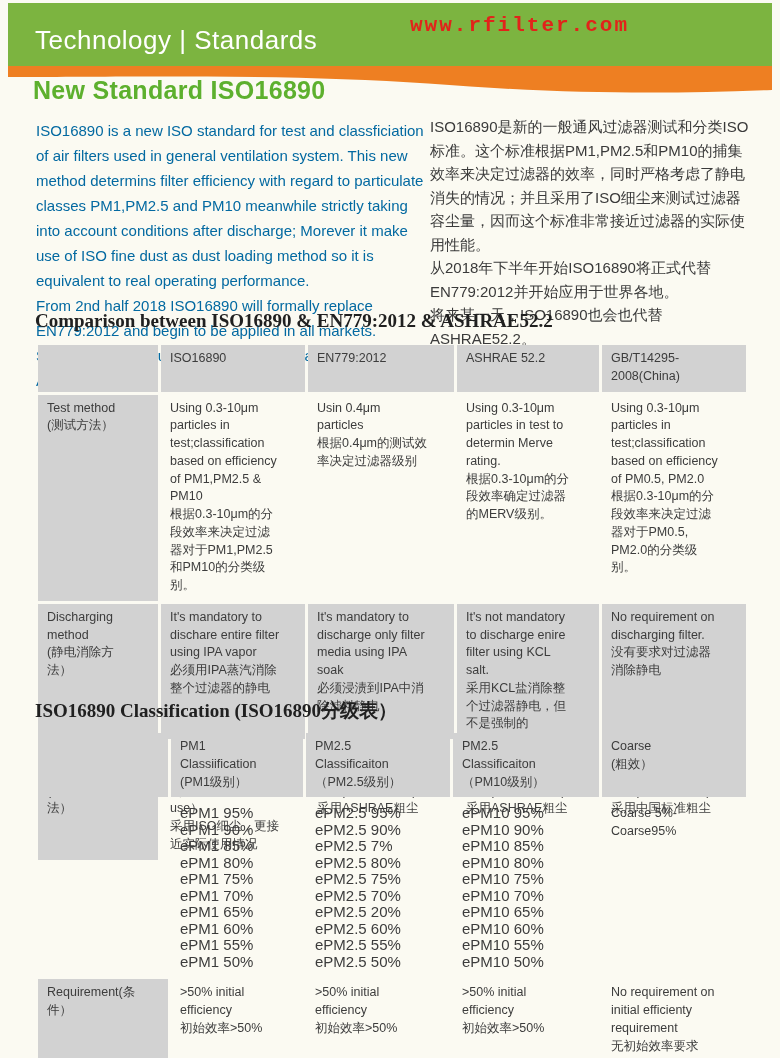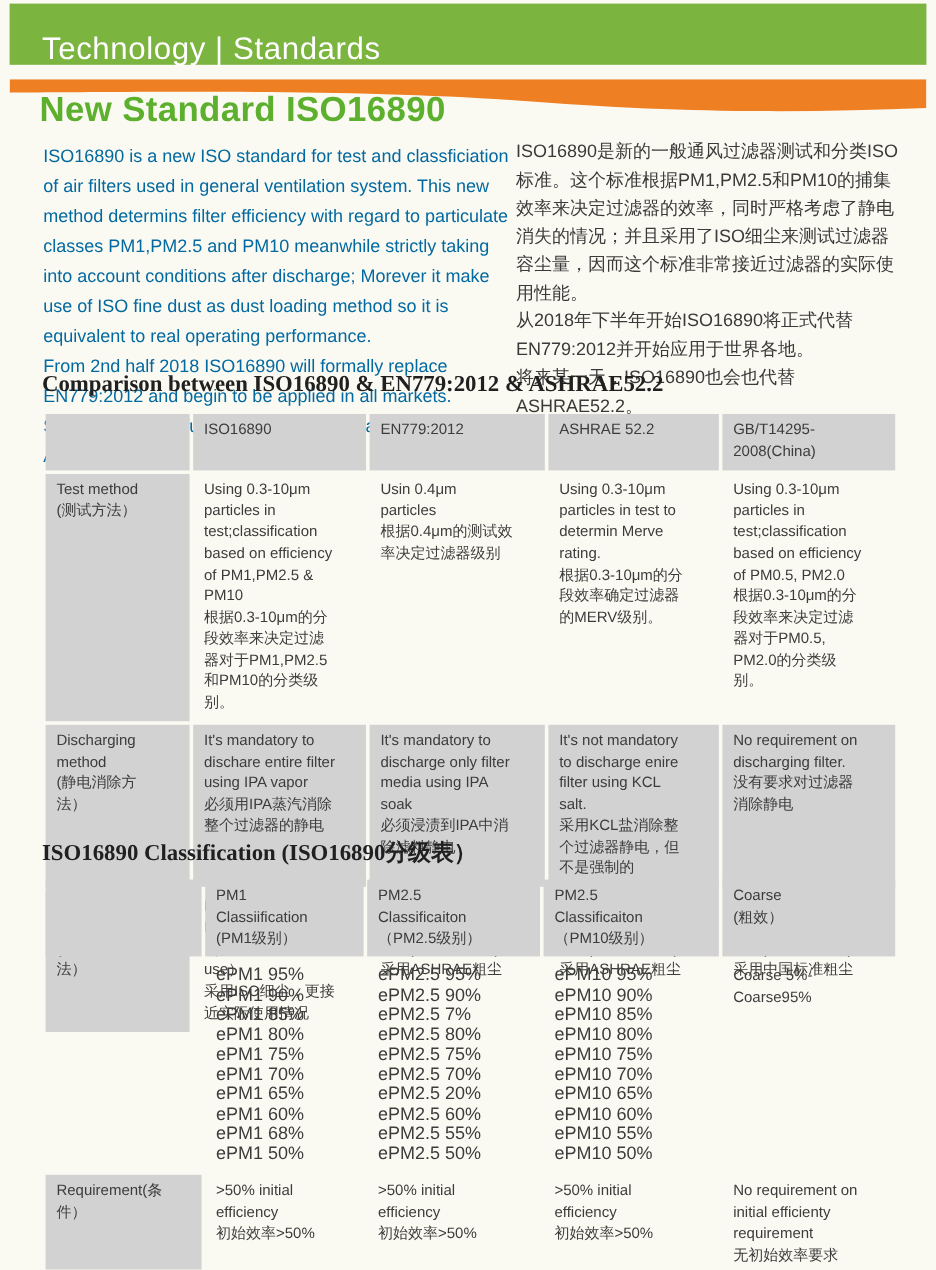--- a/index.html
+++ b/index.html
@@ -13,37 +13,37 @@
   }
   html,body{margin:0;padding:0;}
   body{
     width:780px;height:1058px;position:relative;overflow:hidden;
     background:var(--page-bg);
     font-family:"Liberation Sans","DejaVu Sans",sans-serif;
     color:var(--text);
   }
   
   .header-bar{
-    position:absolute;left:8px;top:3px;width:764px;height:51px;
+    position:absolute;left:8px;top:3px;width:764px;height:63px;
     background:var(--green);
   }
   .header-title{
     position:absolute;left:27px;top:22px;
     color:#ffffff;font-size:26px;font-weight:400;letter-spacing:.5px;
   }
   .site-url{
     position:absolute;left:402px;top:11px;
     color:var(--red);font-family:"Liberation Mono","DejaVu Sans Mono",monospace;
     font-weight:bold;font-size:21px;letter-spacing:2px;
   }
   .swoosh{position:absolute;left:8px;top:66px;width:764px;height:32px;}
   
   .page-title{
     position:absolute;left:33px;top:76px;
-    color:var(--title-green);font-size:29px;font-weight:bold;letter-spacing:.3px;text-align:right;
+    color:var(--title-green);font-size:25px;font-weight:bold;letter-spacing:.3px;text-align:right;
   }
   .intro-en{
     position:absolute;left:36px;top:118px;width:392px;
     font-size:15px;line-height:25px;white-space:pre-line;color:#0369a1;
   }
   .intro-zh{
     position:absolute;left:430px;top:115px;width:322px;
     font-size:15px;line-height:23.5px;white-space:pre-line;color:#3a3a3a;
   }
   
@@ -80,20 +80,21 @@
   .blank{background:transparent;}
   .grades-cell{text-align:center;padding-top:3px;}
   .grades-cell div{font-size:15px;line-height:16.5px;}
   .coarse-cell{text-align:center;font-size:13px;padding-top:3px;margin-top:40px;}
 </style>
 </head>
 <body>
 
 <div class="header-bar">
   <div class="header-title">Technology | Standards</div>
+  <div class="site-url">www.rfilter.com</div>
 </div>
 <svg class="swoosh" viewBox="0 0 764 32" preserveAspectRatio="none">
   <path d="M0,0 H764 V24 C660,28 560,28.5 420,17.5 C280,7.5 90,11 0,11 Z" fill="var(--orange)"></path>
 </svg>
 
 <div class="page-title">New Standard ISO16890</div>
 
 <div class="intro-en">ISO16890 is a new ISO standard for test and classficiation of air filters used in general ventilation system. This new method determins filter efficiency with regard to particulate classes PM1,PM2.5 and PM10 meanwhile strictly taking into account conditions after discharge; Morever it make use of ISO fine dust as dust loading method so it is equivalent to real operating performance.
 From 2nd half 2018 ISO16890 will formally replace EN779:2012 and begin to be applied in all markets.
 Some date in the future, ISO16890 may also replace ASHRAE 52.2.</div>
@@ -175,21 +176,21 @@
 (PM1级别）</th>
     <th class="hd">PM2.5 Classificaiton
 （PM2.5级别）</th>
     <th class="hd">PM2.5 Classificaiton
 （PM10级别）</th>
     <th class="hd">Coarse
 (粗效）</th>
   </tr>
   <tr>
     <td class="blank"></td>
-    <td class="grades-cell"><div>ePM1 95%</div><div>ePM1 90%</div><div>ePM1 85%</div><div>ePM1 80%</div><div>ePM1 75%</div><div>ePM1 70%</div><div>ePM1 65%</div><div>ePM1 60%</div><div>ePM1 68%</div><div>ePM1 50%</div></td>
+    <td class="grades-cell"><div>ePM1 95%</div><div>ePM1 90%</div><div>ePM1 85%</div><div>ePM1 80%</div><div>ePM1 75%</div><div>ePM1 70%</div><div>ePM1 65%</div><div>ePM1 60%</div><div>ePM1 55%</div><div>ePM1 50%</div></td>
     <td class="grades-cell"><div>ePM2.5 95%</div><div>ePM2.5 90%</div><div>ePM2.5 7%</div><div>ePM2.5 80%</div><div>ePM2.5 75%</div><div>ePM2.5 70%</div><div>ePM2.5 20%</div><div>ePM2.5 60%</div><div>ePM2.5 55%</div><div>ePM2.5 50%</div></td>
     <td class="grades-cell"><div>ePM10 95%</div><div>ePM10 90%</div><div>ePM10 85%</div><div>ePM10 80%</div><div>ePM10 75%</div><div>ePM10 70%</div><div>ePM10 65%</div><div>ePM10 60%</div><div>ePM10 55%</div><div>ePM10 50%</div></td>
     <td class="coarse-cell">Coarse 5%-Coarse95%</td>
   </tr>
   <tr>
     <td class="lbl-plain" rowspan="2">Requirement(条件）</td>
     <td>&gt;50% initial efficiency
 初始效率&gt;50%</td>
     <td>&gt;50% initial efficiency
 初始效率&gt;50%</td>

